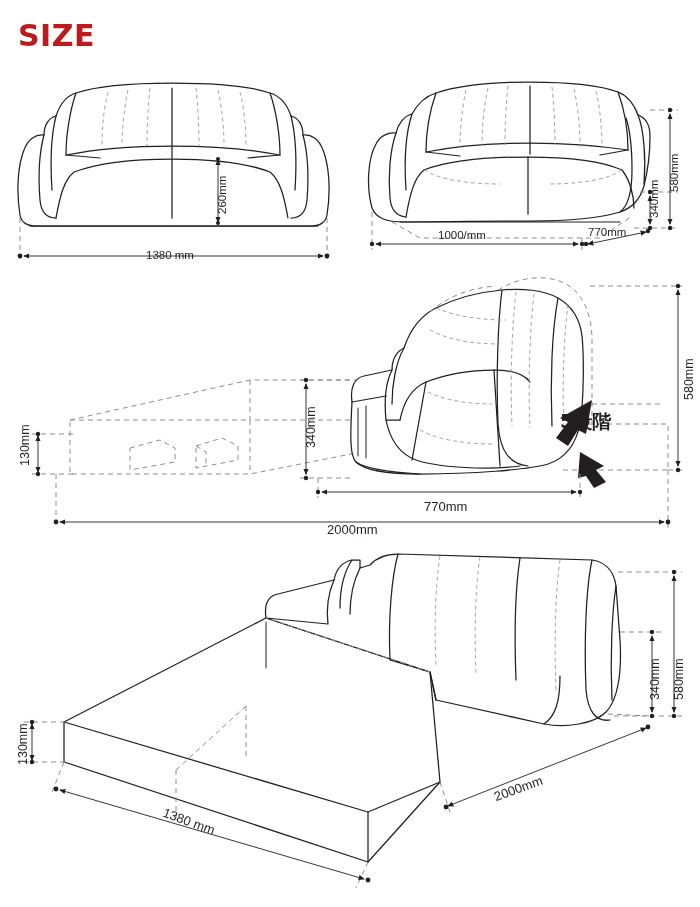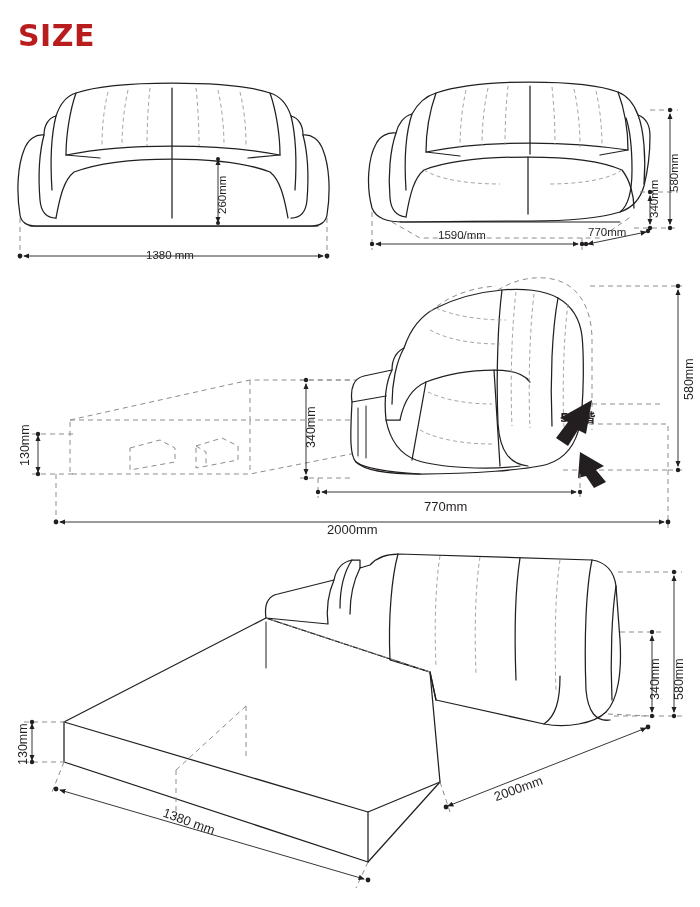--- a/index.html
+++ b/index.html
@@ -45,21 +45,21 @@
   .dim-label.rot-left {
     transform: rotate(-20deg);
     transform-origin: left top;
   }
   .dim-label.rot-right {
     transform: rotate(20deg);
     transform-origin: left top;
   }
   .step-label {
     position: absolute;
-    font-size: 13px;
+    font-size: 19px;
     font-weight: bold;
     color: #231f20;
     font-family: "DejaVu Sans", sans-serif;
     white-space: nowrap;
   }
 </style>
 </head>
 <body>
 
 <div class="page-title">SIZE</div>
@@ -343,21 +343,21 @@
     <circle class="dimdot" cx="446" cy="807" r="2.4"></circle>
     <circle class="dimdot" cx="648" cy="727" r="2.4"></circle>
   </g>
 </svg>
 
 <div class="dim-label vert" style="left:216px; top:214px;">260mm</div>
 <div class="dim-label" style="left:146px; top:249px;">1380 mm</div>
 
 <div class="dim-label vert" style="left:668px; top:192px;">580mm</div>
 <div class="dim-label vert" style="left:648px; top:218px;">340mm</div>
-<div class="dim-label" style="left:438px; top:229px;">1590/mm</div>
+<div class="dim-label" style="left:438px; top:229px;">1000/mm</div>
 <div class="dim-label" style="left:588px; top:226px;">770mm</div>
 
 <div class="dim-label vert" style="left:682px; top:400px; font-size:12.5px;">580mm</div>
 <div class="dim-label vert" style="left:304px; top:448px; font-size:12.5px;">340mm</div>
 <div class="dim-label vert" style="left:18px; top:466px; font-size:12.5px;">130mm</div>
 <div class="dim-label" style="left:424px; top:499px; font-size:13px;">770mm</div>
 <div class="dim-label" style="left:327px; top:522px; font-size:13px;">2000mm</div>
 <div class="step-label" style="left:560px; top:409px;">5段階</div>
 
 <div class="dim-label vert" style="left:672px; top:700px; font-size:12.5px;">580mm</div>

